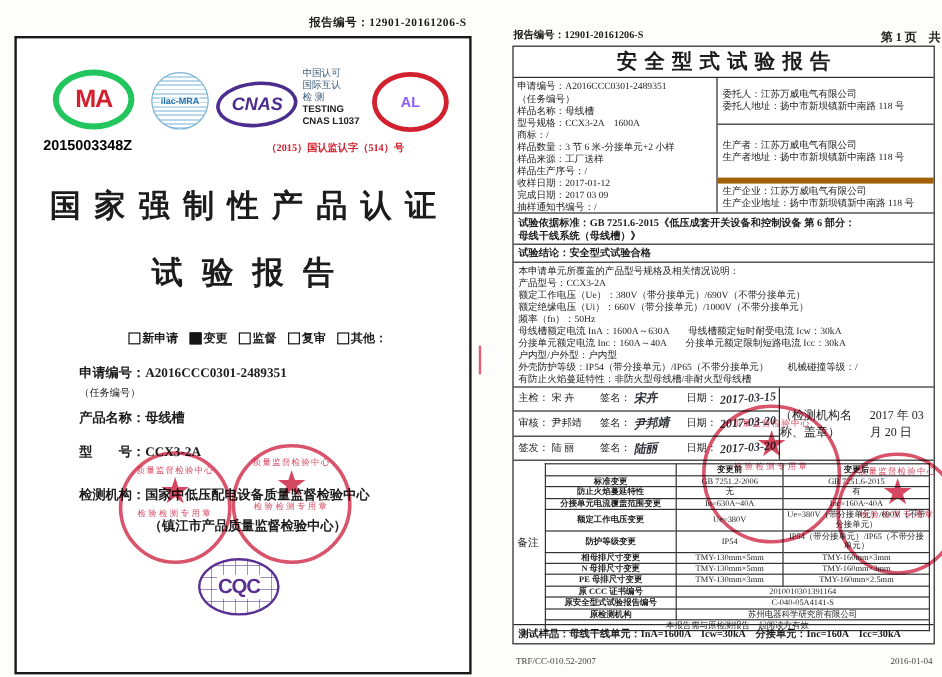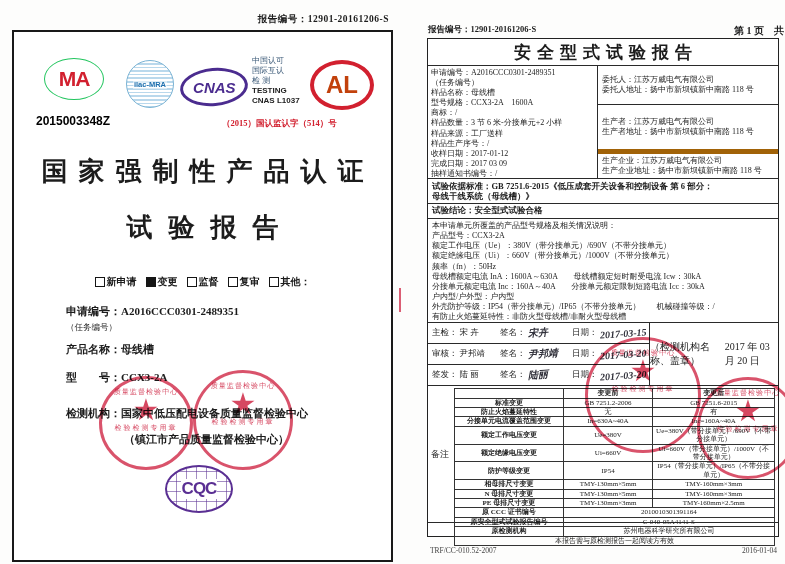--- a/index.html
+++ b/index.html
@@ -6,41 +6,41 @@
   body{
     width:785px;height:564px;position:relative;overflow:hidden;
     background:#fdfdfc;color:#1c1c1c;
     font-family:"Liberation Serif","DejaVu Serif",serif;
   }
   .abs{position:absolute;}
   
   .lp-report-no{left:12px;top:13px;width:377px;text-align:right;font-size:9.5px;font-weight:bold;letter-spacing:.5px;}
   .lp{left:12px;top:30px;width:377px;height:528px;border:2px solid #191919;background:#fff;}
   .lp-logos{left:0;top:20px;width:100%;height:86px;}
-  .cma{left:30px;top:6px;width:58px;height:40px;border:1px solid #22c55e;border-radius:50%;
+  .cma{left:30px;top:6px;width:58px;height:40px;border:5px solid #22c55e;border-radius:50%;
        display:flex;align-items:center;justify-content:center;}
   .cma-ma{color:#d2202f;font-weight:bold;font-size:21px;font-family:"Liberation Sans",sans-serif;letter-spacing:-1px;}
   .cma-num{left:22px;top:62px;color:#000000;font-weight:bold;font-size:12px;font-family:"Liberation Sans",sans-serif;}
   .ilac{left:112px;top:8px;width:46px;height:46px;border-radius:50%;border:1.5px solid #7ab3d4;
         background:repeating-linear-gradient(180deg,#ffffff 0 2px,#b9d8ec 2px 3.6px);
         display:flex;align-items:center;justify-content:center;}
   .ilac-label{font-size:7.5px;font-weight:bold;color:#1d6fae;font-family:"Liberation Sans",sans-serif;
         background:rgba(255,255,255,.5);padding:0 1px;}
   .cnas{left:166px;top:16px;width:62px;height:32px;border:3px solid #4b2c8f;border-radius:50%;
         transform:rotate(-5deg);display:flex;align-items:center;justify-content:center;background:#fff;}
   .cnas-label{font-size:15px;font-weight:bold;font-style:italic;color:#4b2c8f;font-family:"Liberation Sans",sans-serif;transform:rotate(5deg);}
   .accred{left:238px;top:4px;width:52px;font-size:6.5px;line-height:8.2px;color:#3c5a78;font-family:"Liberation Sans",sans-serif;}
   .accred .tline.en{color:#222;font-weight:bold;}
   .al{left:296px;top:8px;width:56px;height:42px;border:4px solid #d2202f;border-radius:50%;
       display:flex;align-items:center;justify-content:center;}
-  .al-label{color:#c2410c;font-weight:bold;font-size:24px;font-family:"Liberation Sans",sans-serif;}
+  .al-label{color:#8b5cf6;font-weight:bold;font-size:12px;font-family:"Liberation Sans",sans-serif;}
   .al-caption{left:208px;top:66px;color:#d2202f;font-size:8.5px;font-weight:bold;}
   .lp-title1{left:0;top:122px;width:100%;text-align:center;font-size:26px;font-weight:600;letter-spacing:11px;text-indent:11px;}
   .lp-title2{left:0;top:178px;width:100%;text-align:center;font-size:26px;font-weight:600;letter-spacing:16px;text-indent:16px;}
-  .lp-checks{left:0;top:243px;width:100%;display:flex;justify-content:center;gap:9px;font-size:10px;font-weight:600;}
+  .lp-checks{left:0;top:243px;width:100%;display:flex;justify-content:center;gap:9px;font-size:10px;font-weight:600;padding-left:12px;}
   .cb-item{display:inline-flex;align-items:center;gap:2px;}
   .cb{width:8px;height:8px;border:1px solid #151515;display:inline-block;background:#fff;}
   .cb.checked{background:#151515;}
   .lp-fields{left:52px;top:272px;width:300px;font-size:11px;font-weight:600;line-height:14px;}
   .lp-fields .frow{margin-bottom:4px;}
   .f-note{font-size:8.5px;font-weight:normal;margin:-2px 0 6px 0;}
   .f-gap1{margin-top:8px;}
   .f-gap2{margin-top:14px;}
   .f-agency2{margin-top:12px;text-indent:58px;}
   .cqc{left:151px;top:433px;width:64px;height:44px;border:2px solid #5a2f93;border-radius:50%;
@@ -324,25 +324,20 @@
               <td class="lbl">分接单元电流覆盖范围变更</td>
               <td>In=630A~40A</td>
               <td>Inc=160A~40A</td>
             </tr>
             <tr>
               <td class="lbl">额定工作电压变更</td>
               <td>Ue=380V</td>
               <td>Ue=380V（带分接单元）/690V（不带分接单元）</td>
             </tr>
             <tr>
-              <td class="lbl">额定绝缘电压变更</td>
-              <td>Ui=660V</td>
-              <td>Ui=660V（带分接单元）/1000V（不带分接单元）</td>
-            </tr>
-            <tr>
               <td class="lbl">防护等级变更</td>
               <td>IP54</td>
               <td>IP54（带分接单元）/IP65（不带分接单元）</td>
             </tr>
             <tr>
               <td class="lbl">相母排尺寸变更</td>
               <td>TMY-130mm×5mm</td>
               <td>TMY-160mm×3mm</td>
             </tr>
             <tr>
@@ -368,20 +363,21 @@
               <td colspan="2">苏州电器科学研究所有限公司</td>
             </tr>
             <tr>
               <td colspan="3">本报告需与原检测报告一起阅读方有效</td>
             </tr>
           </tbody>
       </table>
     </div>
   </div>
 
+  <div class="row rp-sample">测试样品：母线干线单元：InA=1600A　Icw=30kA　分接单元：Inc=160A　Icc=30kA</div>
 </div>
 
 <div class="abs stamp" style="left:585px;top:337px;width:110px;height:110px;">
   <span class="ring">质量监督检验中心</span>
   <span class="star">★</span>
   <span class="bottom">检验检测专用章</span>
 </div>
 <div class="abs stamp" style="left:697px;top:377px;width:96px;height:96px;">
   <span class="ring">质量监督检验中心</span>
   <span class="star">★</span>

